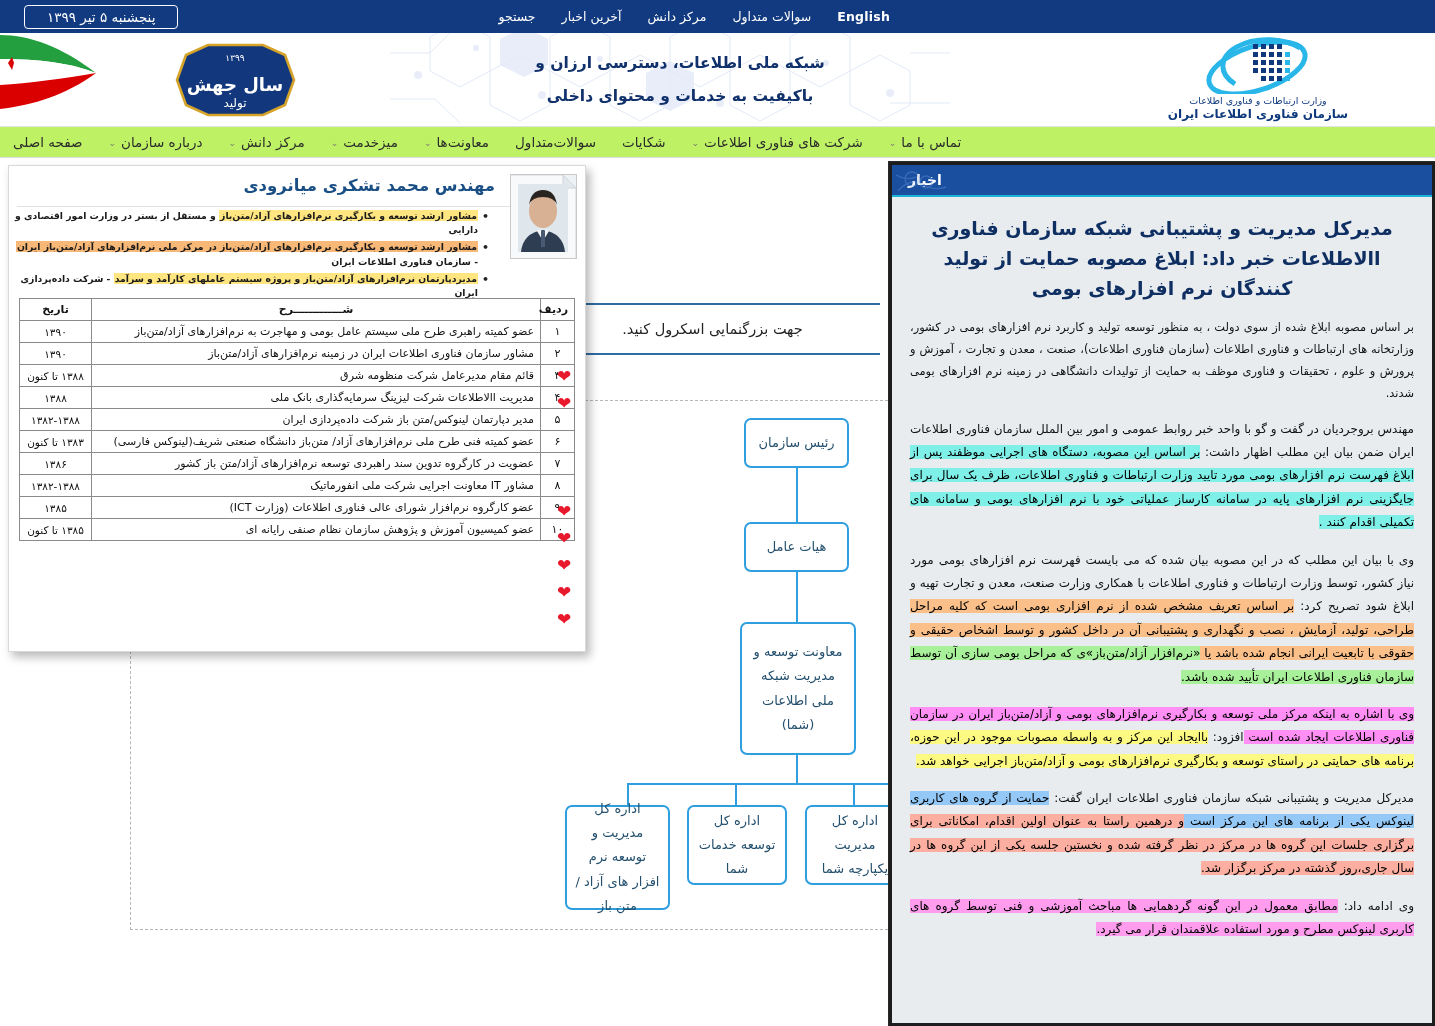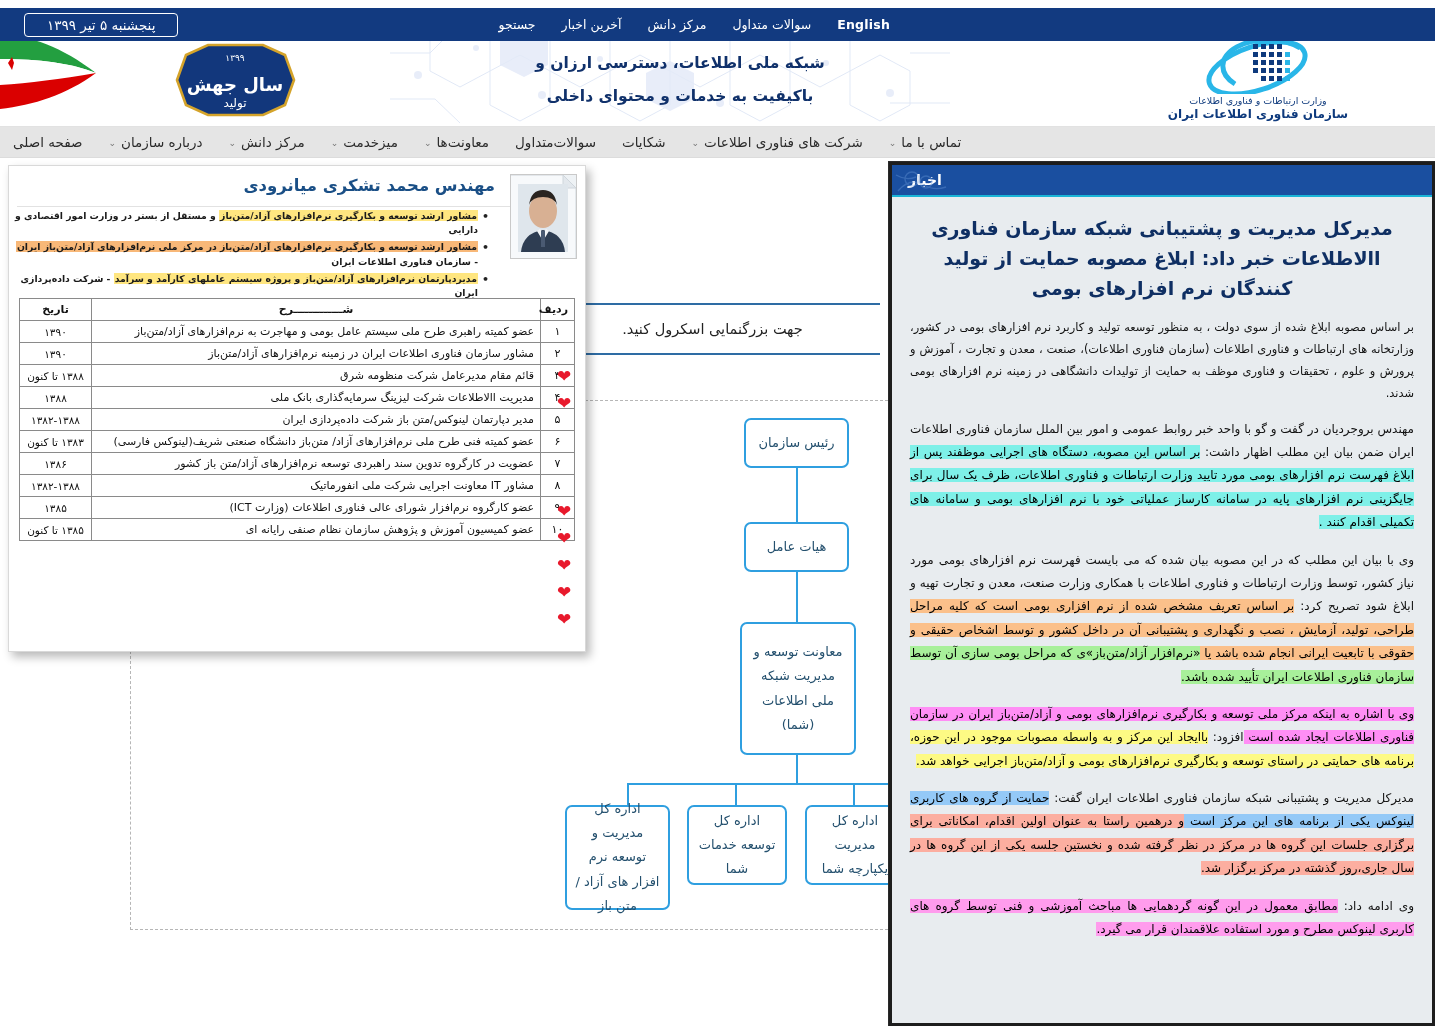--- a/index.html
+++ b/index.html
@@ -14,21 +14,20 @@
 
   .page { position: relative; width: 1435px; height: 1026px; overflow: hidden; background:#fff; }
 
   
   .topbar {
     position: absolute; top: 0; left: 0; width: 1435px; height: 33px;
     background: #123a80;
     display: flex; flex-direction: row-reverse; align-items: center;
     padding: 0 14px;
     z-index: 40;
-    margin-top: 8px;
   }
   .topbar-date {
     border: 1px solid #ffffff;
     border-radius: 4px;
     color: #ffffff;
     font-size: 13.5px;
     padding: 3px 22px;
     margin-left: 10px;
     white-space: nowrap;
   }
@@ -74,21 +73,21 @@
   .org-logo .logo-caption1 {
     color: #0e3a7d; font-size: 9.5px; font-weight: normal; margin-top: -3px; letter-spacing: .2px;
   }
   .org-logo .logo-caption2 {
     color: #0e3a7d; font-size: 12px; font-weight: bold; margin-top: 1px; letter-spacing: .2px;
   }
 
   
   .mainnav {
     position: absolute; top: 126px; left: 0; width: 1435px; height: 32px;
-    background: #e5e5e5;
+    background: #bef264;
     border-top: 1px solid #e2e2e2;
     border-bottom: 1px solid #dcdcdc;
     display: flex; flex-direction: row-reverse; align-items: center;
     padding-right: 26px;
     z-index: 21;
   }
   .mainnav .nav-item {
     color: #2b2b2b; font-size: 13.5px; text-decoration: none;
     padding: 0 13px; white-space: nowrap; display: flex; align-items: center; gap: 5px;
   }

